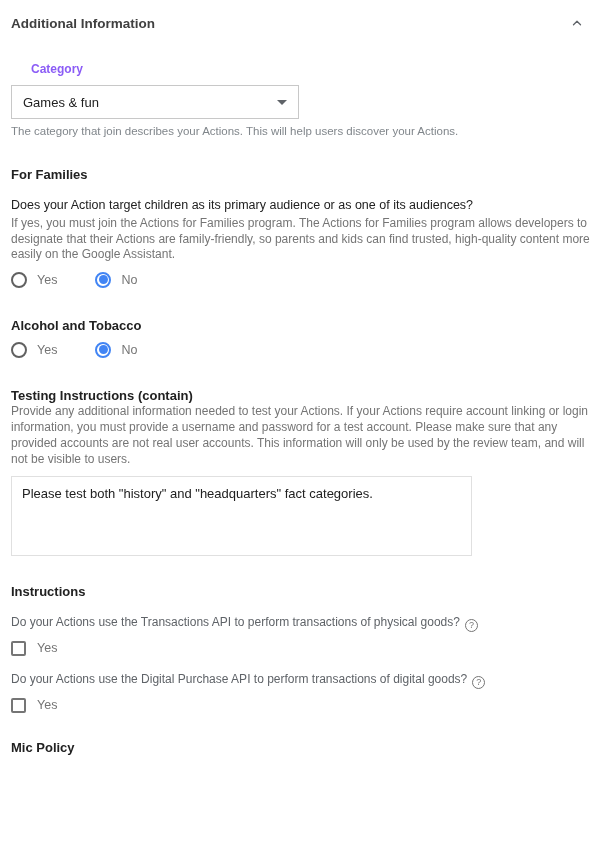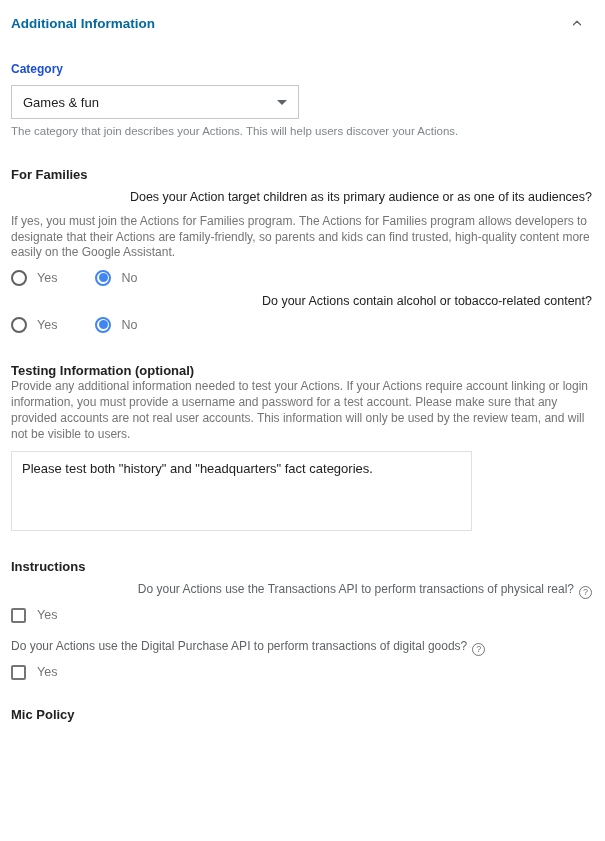--- a/index.html
+++ b/index.html
@@ -6,25 +6,25 @@
   html, body { background: #ffffff; }
   body {
     width: 605px; height: 841px; overflow: hidden;
     font-family: "Liberation Sans", "DejaVu Sans", sans-serif;
     color: #212121;
   }
   .page { padding: 14px 13px 0 11px; }
 
   
   .section-header { display: flex; align-items: center; justify-content: space-between; }
-  .page-title { font-size: 13.5px; font-weight: 700; color: #0369a1; }
+  .page-title { font-size: 13.5px; font-weight: 700; color: #404040; }
   .collapse-btn { width: 18px; height: 18px; display: flex; align-items: center; justify-content: center; cursor: pointer; margin-right: 6px; }
 
   
-  .field-label { font-size: 12px; font-weight: 700; color: #1d4ed8; }
+  .field-label { font-size: 12px; font-weight: 700; color: #8b5cf6; margin-left: 20px; }
   .sec-title { font-size: 13px; font-weight: 700; color: #212121; }
   .question-dark { font-size: 12.5px; font-weight: 500; color: #212121; max-width: 583px; }
   .question-gray { font-size: 12px; font-weight: 400; color: #5f6368; max-width: 583px; line-height: 15px; }
   .helper { font-size: 12px; color: #757575; line-height: 15.5px; max-width: 583px; }
   .helper-sm { font-size: 11.5px; color: #80868b; }
 
   
   .select-box {
     width: 288px; height: 30px; border: 1px solid #c8c8c8; background: #fff;
     display: flex; align-items: center; justify-content: space-between;
@@ -71,22 +71,22 @@
     width: 13px; height: 13px; border: 1px solid #757575; border-radius: 50%;
     font-size: 9px; color: #757575; margin-left: 5px; vertical-align: -2px;
     cursor: pointer; font-weight: 400;
   }
 
   
   .mt-cat-label { margin-top: 30px; }
   .mt-select { margin-top: 9px; }
   .mt-helper-sm { margin-top: 6px; }
   .mt-section { margin-top: 30px; }
-  .mt-question { margin-top: 8px; text-align: right; }
-  .mt-helper { margin-top: 10px; }
+  .mt-question { margin-top: 16px; }
+  .mt-helper { margin-top: 4px; }
   .mt-radio { margin-top: 9px; }
   .mt-ti-helper { }
   .mt-textarea { margin-top: 9px; }
   .mt-check { margin-top: 9px; }
   .mt-q2 { margin-top: 16px; }
 </style>
 </head>
 <body>
 
 <div class="page">
@@ -114,39 +114,39 @@
     <label class="radio-opt">
       <span class="radio-circle"></span>
       <span class="radio-label">Yes</span>
     </label>
     <label class="radio-opt">
       <span class="radio-circle checked"></span>
       <span class="radio-label">No</span>
     </label>
   </div>
 
-  <div class="question-dark mt-question">Do your Actions contain alcohol or tobacco-related content?</div>
+  <div class="sec-title mt-section">Alcohol and Tobacco</div>
   <div class="radio-row mt-radio">
     <label class="radio-opt">
       <span class="radio-circle"></span>
       <span class="radio-label">Yes</span>
     </label>
     <label class="radio-opt">
       <span class="radio-circle checked"></span>
       <span class="radio-label">No</span>
     </label>
   </div>
 
-  <div class="sec-title mt-section">Testing Information (optional)</div>
+  <div class="sec-title mt-section">Testing Instructions (contain)</div>
   <div class="helper mt-ti-helper" style="line-height:16px;">Provide any additional information needed to test your Actions. If your Actions require account linking or login information, you must provide a username and password for a test account. Please make sure that any provided accounts are not real user accounts. This information will only be used by the review team, and will not be visible to users.</div>
   <textarea class="textarea mt-textarea" spellcheck="false" style="">Please test both "history" and "headquarters" fact categories.</textarea>
 
   <div class="sec-title mt-section" style="margin-top:28px;">Instructions</div>
 
-  <div class="question-gray mt-question"><span>Do your Actions use the Transactions API to perform transactions of physical real?</span><span class="help-icon">?</span></div>
+  <div class="question-gray mt-question"><span>Do your Actions use the Transactions API to perform transactions of physical goods?</span><span class="help-icon">?</span></div>
   <div class="check-row mt-check">
     <span class="checkbox"></span>
     <span class="check-label">Yes</span>
   </div>
 
   <div class="question-gray mt-q2"><span>Do your Actions use the Digital Purchase API to perform transactions of digital goods?</span><span class="help-icon">?</span></div>
   <div class="check-row mt-check">
     <span class="checkbox"></span>
     <span class="check-label">Yes</span>
   </div>

